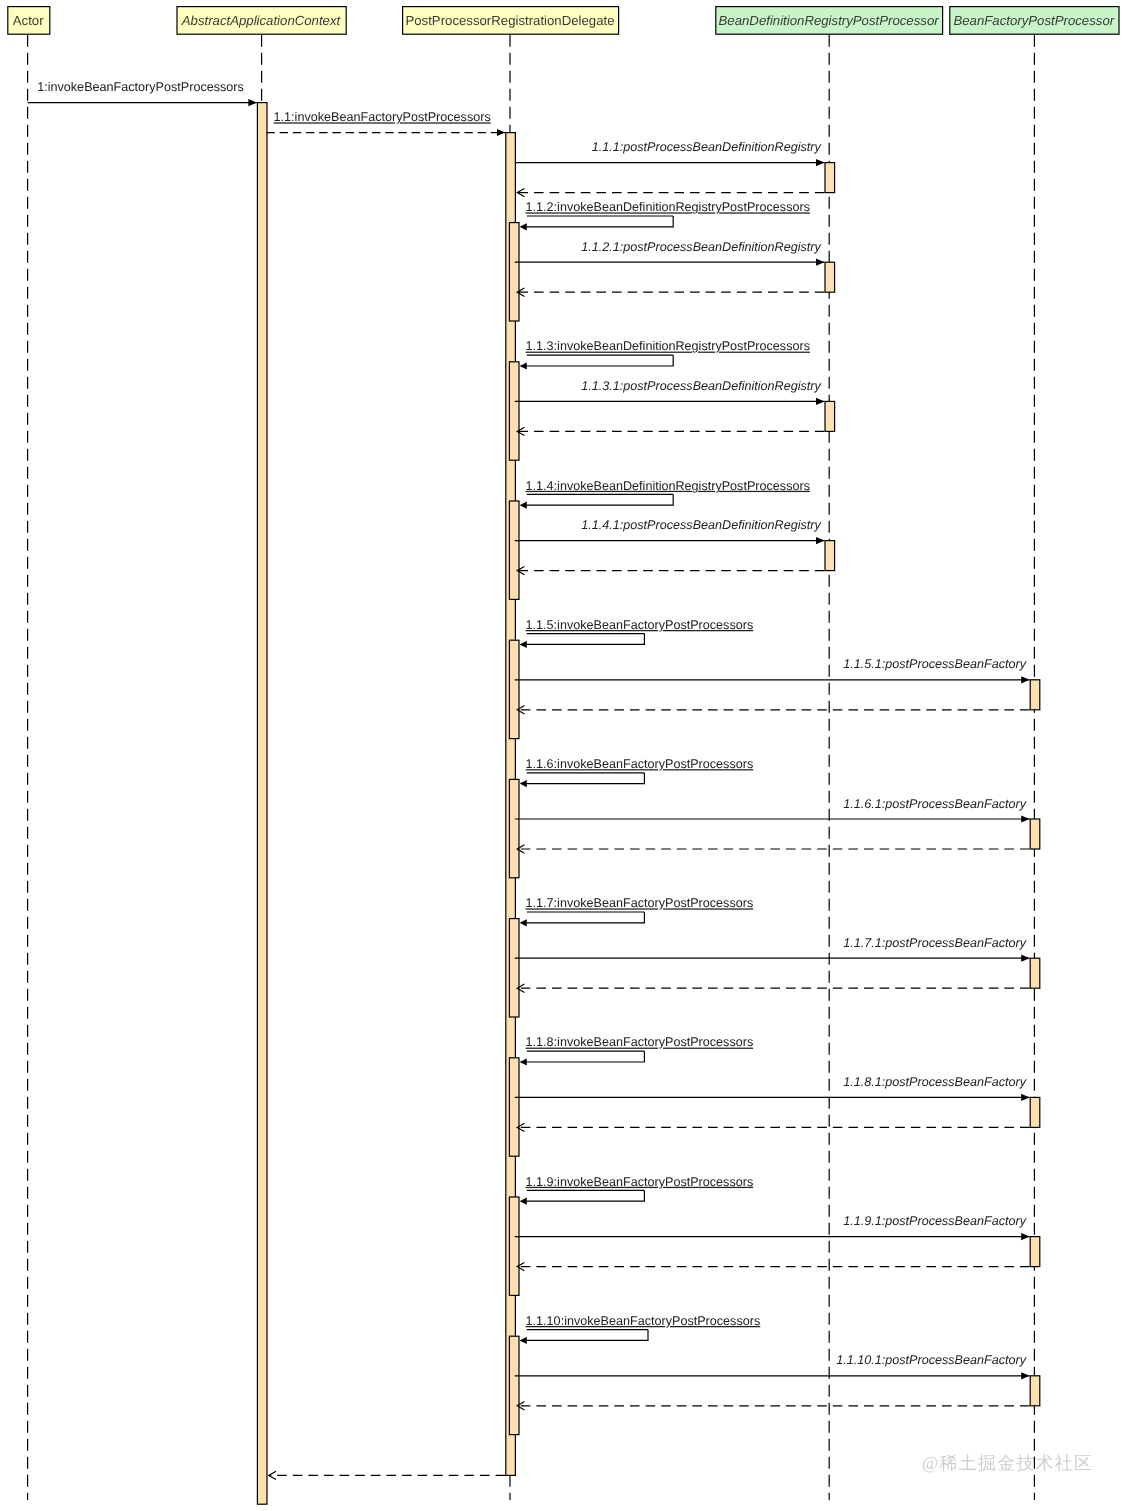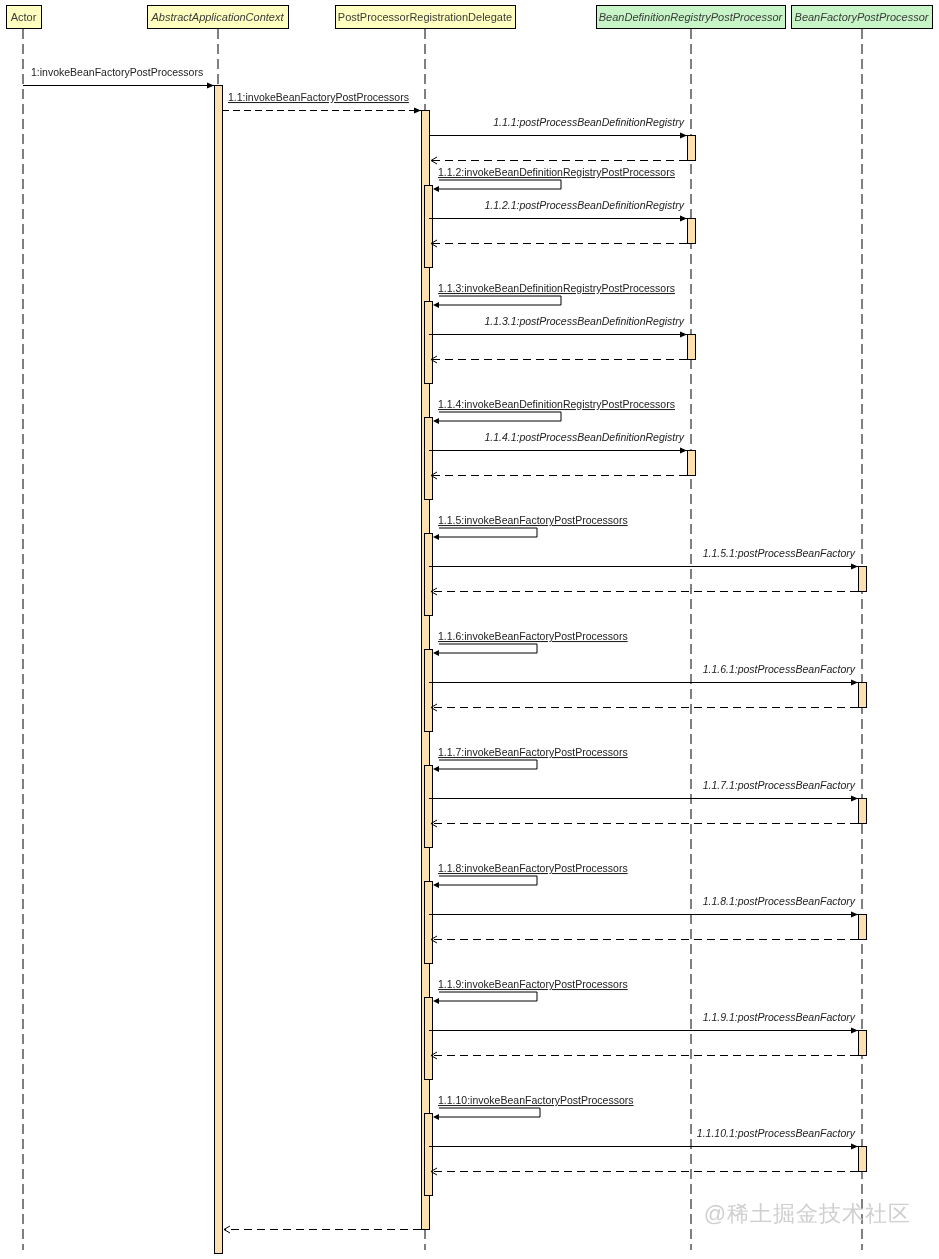--- a/index.html
+++ b/index.html
@@ -1,21 +1,21 @@
 <!DOCTYPE html>
 <html><head>
   <meta charset="utf-8">
   <style>
     html, body { margin: 0; padding: 0; background: #ffffff; }
     body { width: 939px; height: 1259px; position: relative; overflow: hidden; }
     #diagram { position: absolute; left: 0; top: 0; width: 939px; height: 1259px; }
     .lbl { font-family: "Liberation Sans", sans-serif; font-size: 10.5px; fill: #222; }
     .lbl-italic { font-style: italic; }
     .hdr { font-family: "Liberation Sans", sans-serif; font-size: 11px; fill: #3a3a3a; }
-    .watermark { position: absolute; right: 28px; bottom: 30px; font-family: Liberation Sans, sans-serif; font-size: 22px; color: #cfcfcf; letter-spacing: 1px; }
+    .watermark { position: absolute; right: 28px; bottom: 30px; font-family: Liberation Serif, serif; font-size: 15px; color: #cfcfcf; letter-spacing: 1px; }
   </style>
 </head>
 <body>
 
 <svg id="diagram" width="939" height="1259" viewBox="0 0 939 1259" xmlns="http://www.w3.org/2000/svg">
   <defs>
     <marker id="arrow-filled" markerWidth="8" markerHeight="8" refX="7" refY="4" orient="auto" markerUnits="userSpaceOnUse">
       <path d="M0,1 L7,4 L0,7 Z" fill="#000"></path>
     </marker>
     <marker id="arrow-open" markerWidth="8" markerHeight="10" refX="1" refY="5" orient="auto" markerUnits="userSpaceOnUse">

